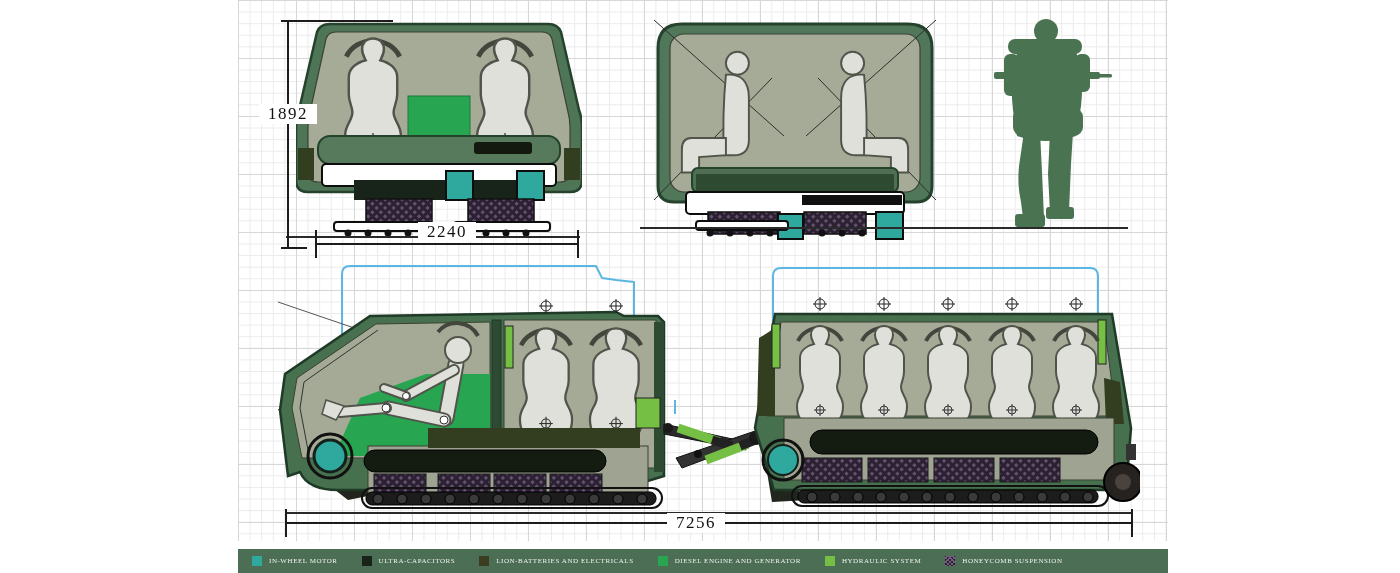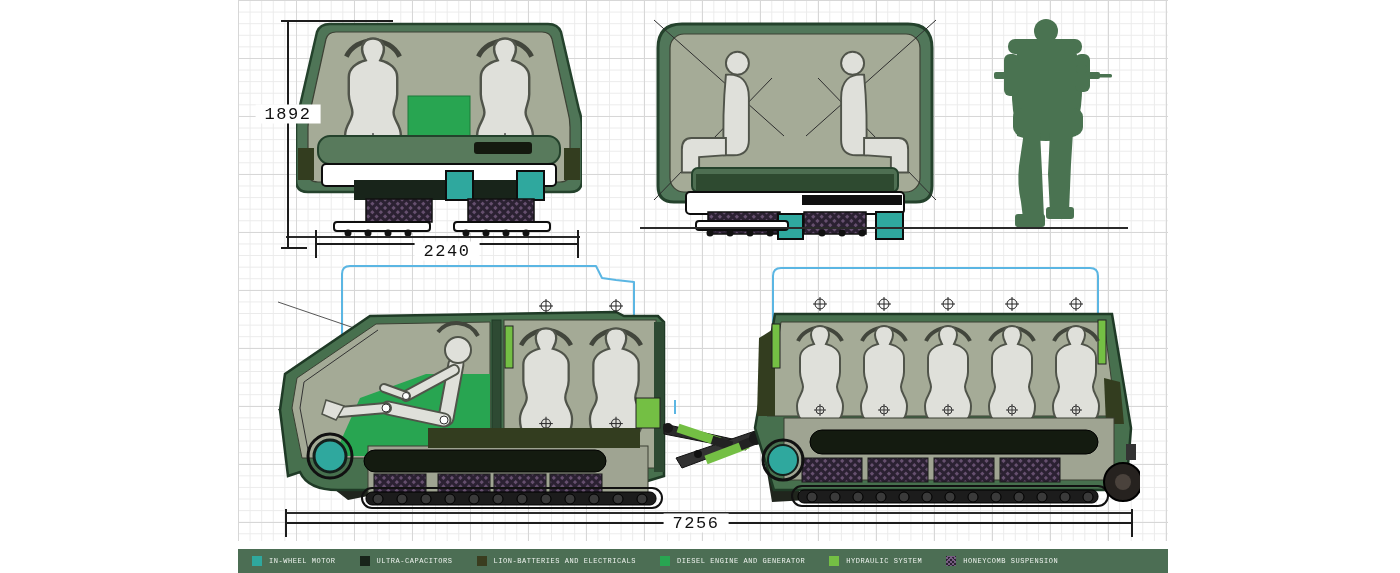--- a/index.html
+++ b/index.html
@@ -1,17 +1,17 @@
 <!DOCTYPE html>
 <html><head>
 <meta charset="utf-8">
 <style>
   html,body{margin:0;padding:0;background:#ffffff;}
   .stage{position:relative;width:1400px;height:573px;background:#ffffff;overflow:hidden;
-         font-family:Liberation Mono, monospace;}
+         font-family:Liberation Serif, serif;}
   
   .grid{position:absolute;left:238px;top:0;width:930px;height:541px;background-color:#ffffff;
     background-image:
       linear-gradient(to right,#d7d7d7 1px,transparent 1px),
       linear-gradient(to bottom,#d7d7d7 1px,transparent 1px),
       linear-gradient(to right,#ebebeb 1px,transparent 1px),
       linear-gradient(to bottom,#ebebeb 1px,transparent 1px);
     background-size:58px 58px,58px 58px,11.6px 11.6px,11.6px 11.6px;}
   .abs{position:absolute;}
   
@@ -322,21 +322,21 @@
   <div class="gline-h" style="left:286px;top:512px;width:846px"></div>
 
   <div class="dline-h" style="left:281px;top:20px;width:112px"></div>
   <div class="dline-v" style="left:287px;top:21px;height:227px"></div>
   <div class="dline-h" style="left:281px;top:247px;width:26px"></div>
   <span class="dim-label" style="left:288px;top:114px">1892</span>
 
   <div class="dline-v" style="left:315px;top:230px;height:28px"></div>
   <div class="dline-v" style="left:577px;top:230px;height:28px"></div>
   <div class="dline-h" style="left:316px;top:243px;width:261px"></div>
-  <span class="dim-label" style="left:447px;top:251px">2240</span>
+  <span class="dim-label" style="left:447px;top:232px">2240</span>
 
   <div class="dline-v" style="left:285px;top:509px;height:28px"></div>
   <div class="dline-v" style="left:1131px;top:509px;height:28px"></div>
   <div class="dline-h" style="left:286px;top:522px;width:845px"></div>
   <span class="dim-label" style="left:696px;top:523px">7256</span>
 
   <div class="legend-bar" style="background-color: rgb(76, 110, 84);">
     <div class="li">
       <span class="sw" style="background-color: rgb(47, 168, 158);"></span>
       <span class="ll">IN-WHEEL MOTOR</span>

